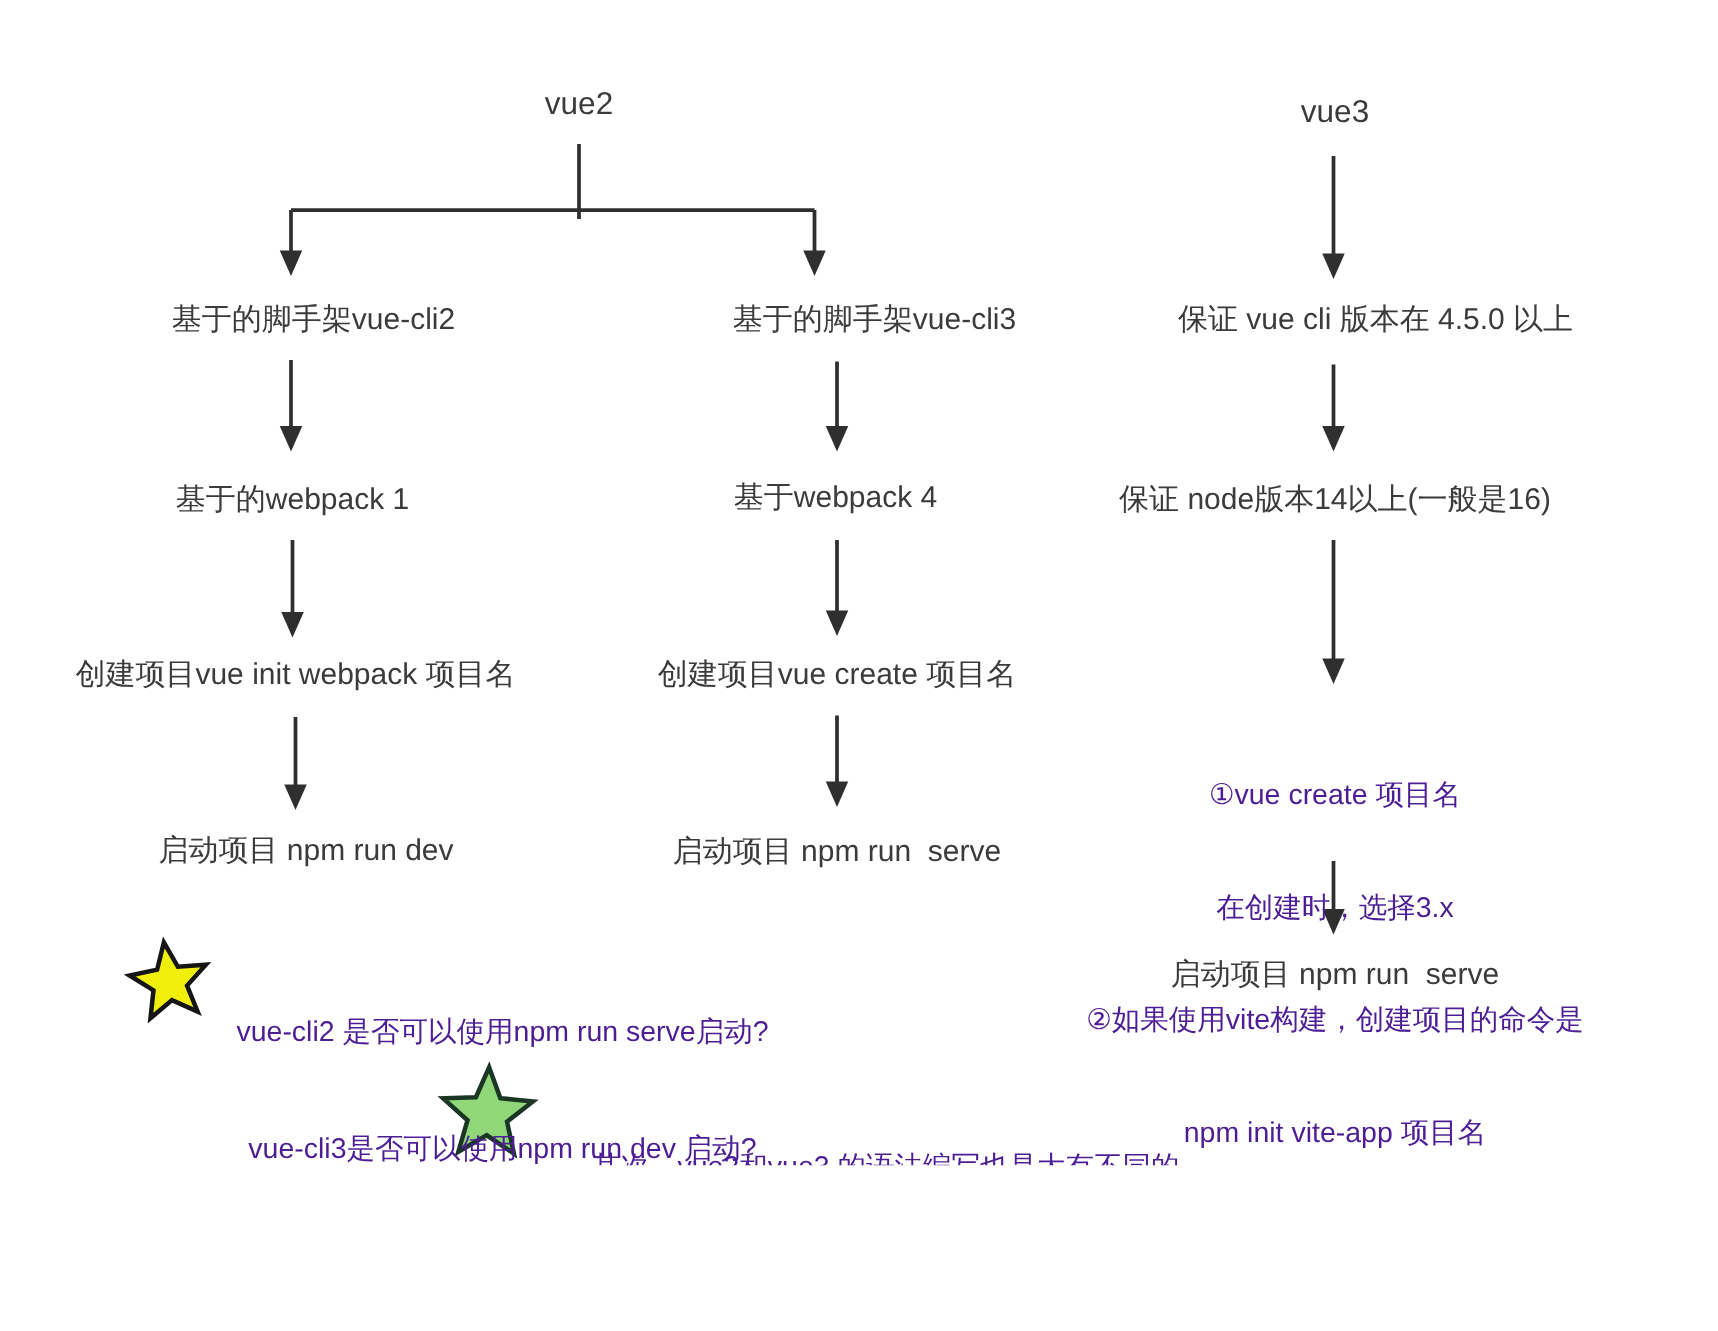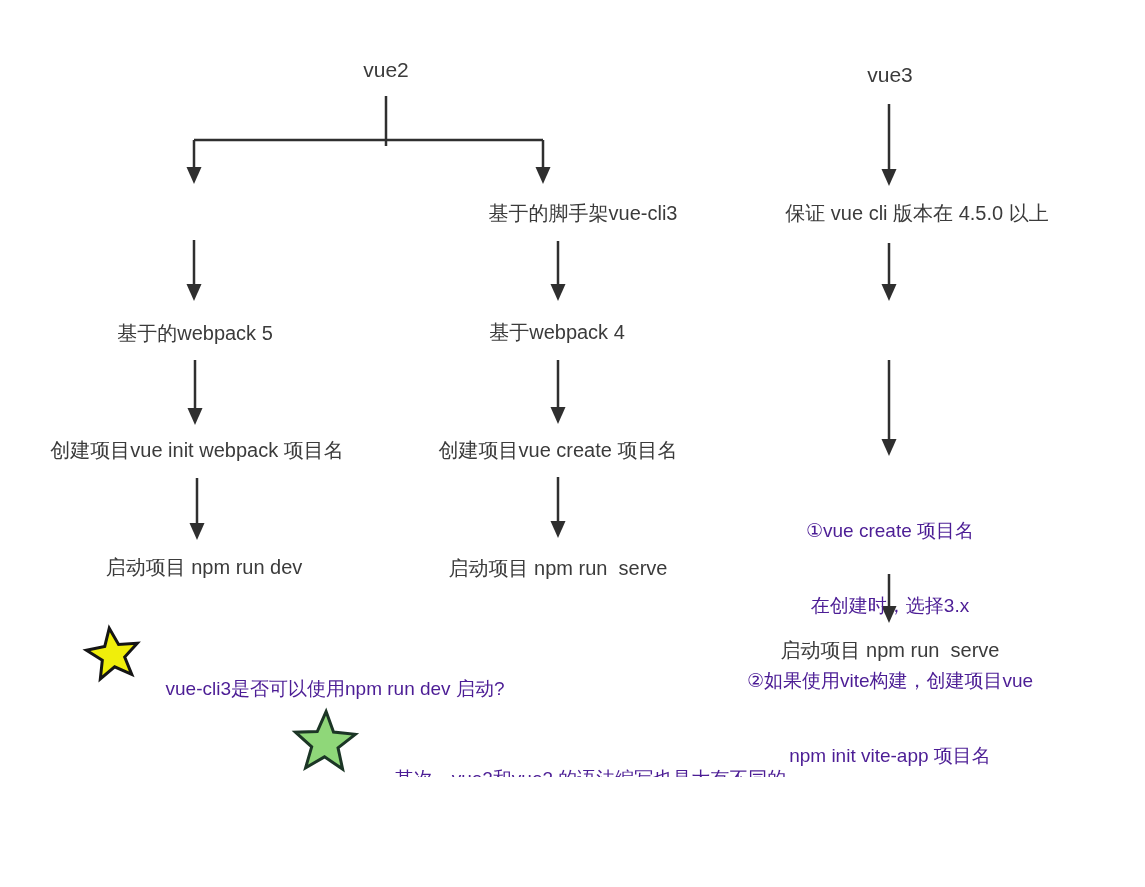--- a/index.html
+++ b/index.html
@@ -108,42 +108,45 @@
       <polygon class="head" points="881.5,606 896.5,606 889,623"></polygon>
     </g>
 
     <polygon class="star" stroke-width="3" vector-effect="non-scaling-stroke" points="0,-1 0.2586,-0.356 0.951,-0.309 0.4184,0.136 0.588,0.809 0,0.44 -0.588,0.809 -0.4184,0.136 -0.951,-0.309 -0.2586,-0.356" transform="translate(113,655) rotate(-8) scale(27)" fill="#f0ee0b" stroke="#151515"></polygon>
     <polygon class="star" stroke-width="3" vector-effect="non-scaling-stroke" points="0,-1 0.2586,-0.356 0.951,-0.309 0.4184,0.136 0.588,0.809 0,0.44 -0.588,0.809 -0.4184,0.136 -0.951,-0.309 -0.2586,-0.356" transform="translate(325,743) rotate(2) scale(31.5)" fill="#8fd779" stroke="#1c3626"></polygon>
     <polygon class="star" stroke-width="3" vector-effect="non-scaling-stroke" points="0,-1 0.2586,-0.356 0.951,-0.309 0.4184,0.136 0.588,0.809 0,0.44 -0.588,0.809 -0.4184,0.136 -0.951,-0.309 -0.2586,-0.356" transform="translate(450,829) rotate(4) scale(29)" fill="#e9964d" stroke="#151515"></polygon>
   </svg>
 
   <div class="node title" style="left:386px; top:70px;">vue2</div>
 
-  <div class="node" style="left:195px; top:333px;">基于的webpack 5</div>
+  <div class="node" style="left:209px; top:213px;">基于的脚手架vue-cli2</div>
+  <div class="node" style="left:195px; top:333px;">基于的webpack 1</div>
   <div class="node" style="left:204px; top:567px;">启动项目 npm run dev</div>
   <div class="node" style="left:197px; top:450px;">创建项目vue init webpack 项目名</div>
 
   <div class="node" style="left:543px; top:213px;margin-left:40px;">基于的脚手架vue-cli3</div>
   <div class="node" style="left:557px; top:332px;">基于webpack 4</div>
   <div class="node" style="left:558px; top:450px;">创建项目vue create 项目名</div>
   <div class="node" style="left:558px; top:568px;">启动项目 npm run  serve</div>
 
   <div class="node title" style="left:890px; top:75px;">vue3</div>
   <div class="node" style="left:917px; top:213px;">保证 vue cli 版本在 4.5.0 以上</div>
+  <div class="node" style="left:890px; top:333px;">保证 node版本14以上(一般是16)</div>
 
   <div class="block vue3-multi" style="left:890px; top:468px;">
     <div>①vue create 项目名</div>
     <div>在创建时，选择3.x</div>
-    <div>②如果使用vite构建，创建项目vue</div>
+    <div>②如果使用vite构建，创建项目的命令是</div>
     <div>npm init vite-app 项目名</div>
   </div>
 
   <div class="node" style="left:890px; top:650px;">启动项目 npm run  serve</div>
 
   <div class="block note-text-1" style="left:335px; top:624px;">
+    <div>vue-cli2 是否可以使用npm run serve启动?</div>
     <div>vue-cli3是否可以使用npm run dev 启动?</div>
   </div>
 
   <div class="block note-text-2" style="left:600px; top:710px;">
     <div>其次，vue2和vue3 的语法编写也是大有不同的，</div>
     <div>不要在搞混了</div>
   </div>
 
   <div class="block" style="left:680px; top:816px;">
     <div>关于vue2+ts、vue3+ts的情况后续在学习......</div>

